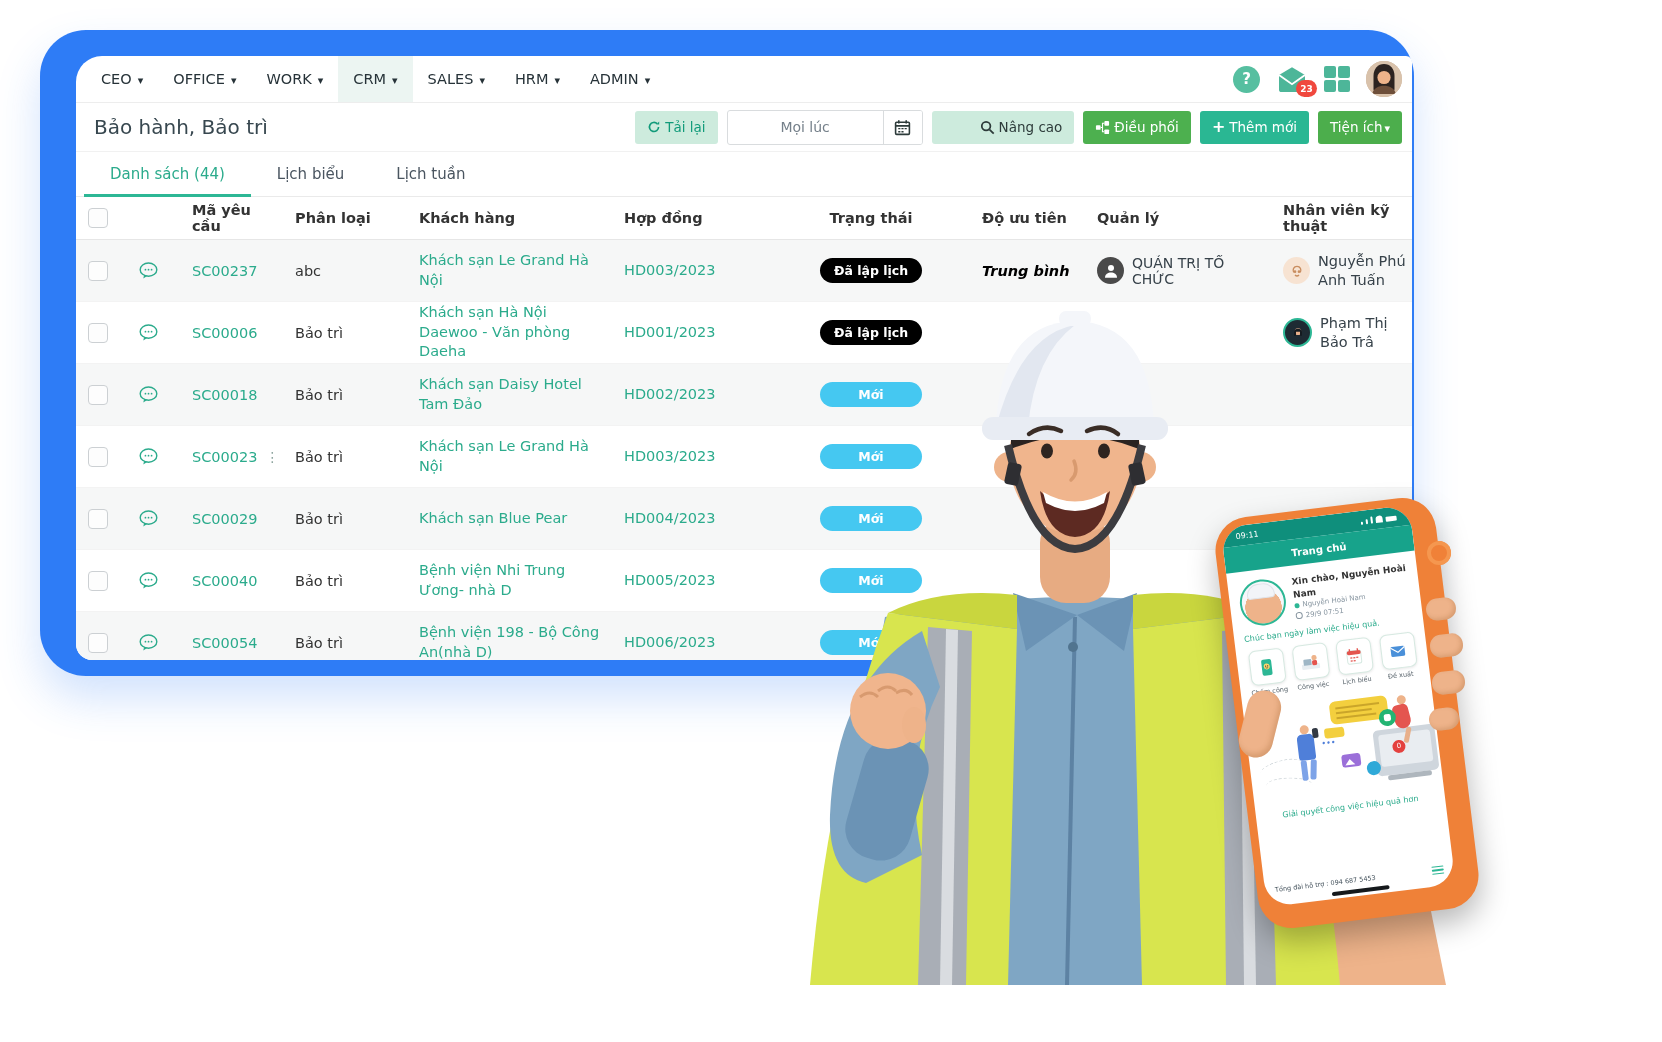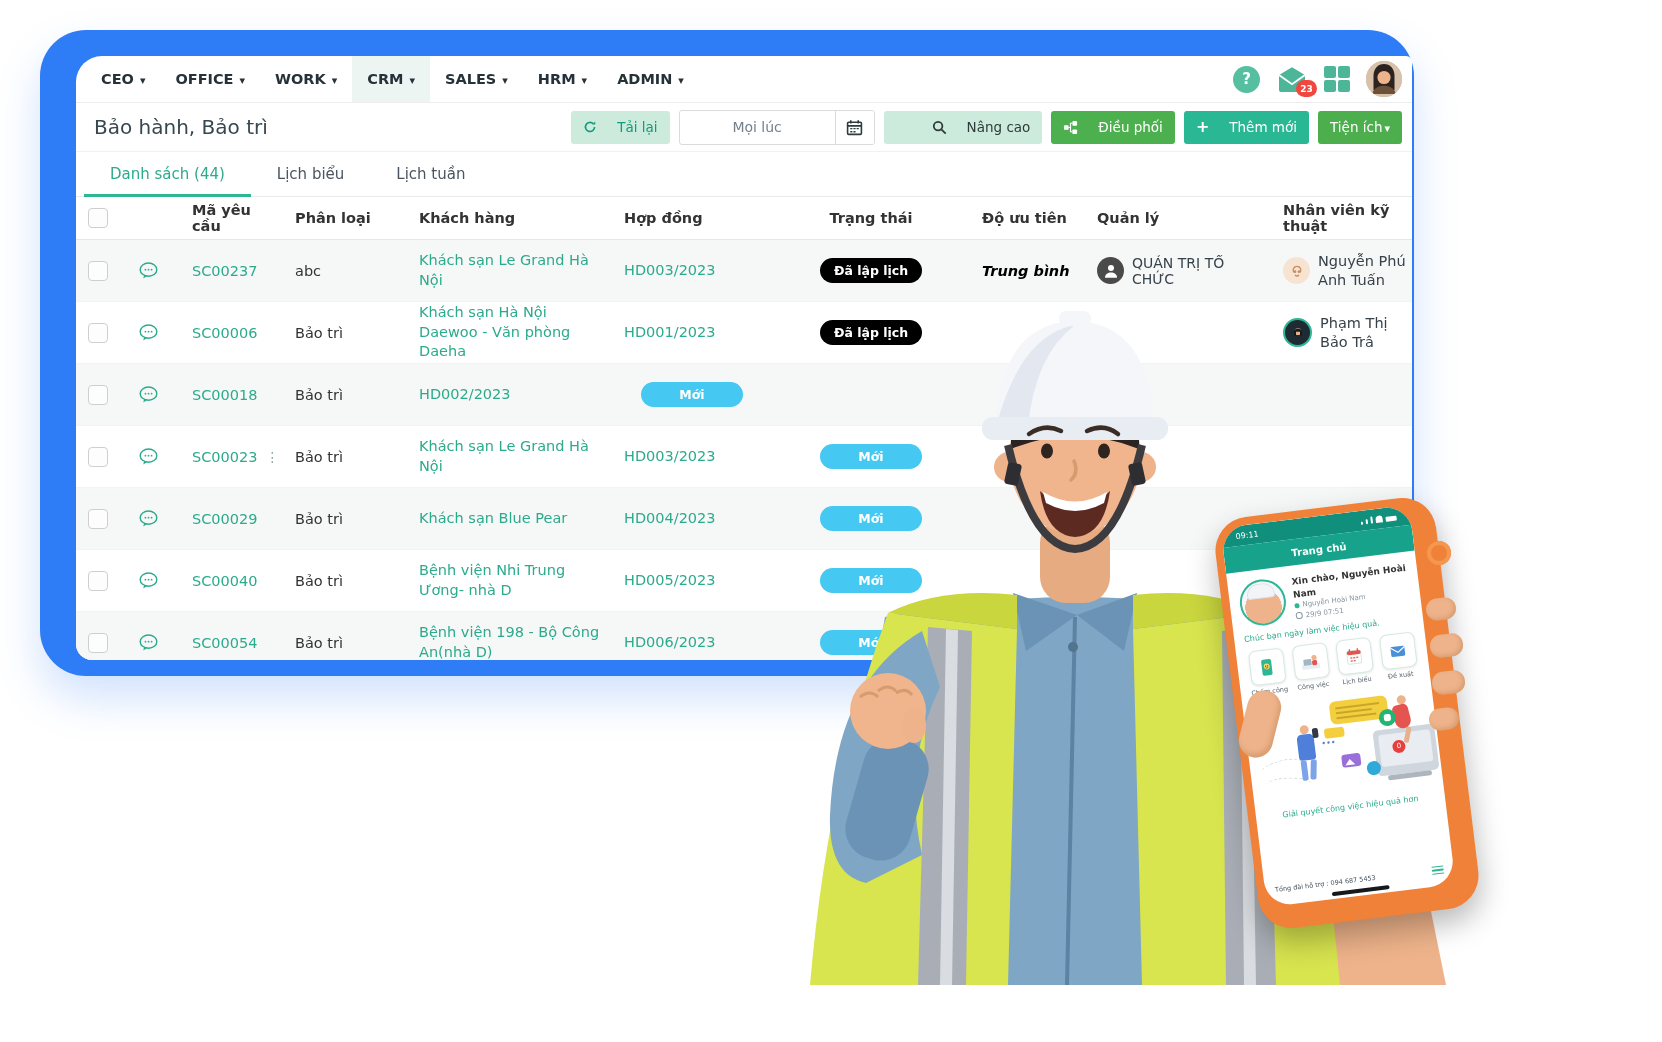--- a/index.html
+++ b/index.html
@@ -5,35 +5,35 @@
   html,body{margin:0;padding:0;}
   body{
     width:1662px;height:1042px;position:relative;background:#fff;overflow:hidden;
     font-family:"DejaVu Sans","Liberation Sans",sans-serif;color:#333;
   }
   
   .frame{position:absolute;left:40px;top:30px;width:1374px;height:646px;background:#2e7cf6;border-radius:46px;box-shadow:0 22px 44px rgba(46,124,246,.22);z-index:0;}
   .window{position:absolute;left:76px;top:56px;width:1336px;height:604px;background:#fff;border-radius:26px 6px 6px 16px;overflow:hidden;z-index:1;}
   
   .navbar{height:46px;display:flex;align-items:stretch;border-bottom:1px solid #ededed;padding:0 6px 0 10px;}
-  .nav-item{display:flex;align-items:center;padding:0 15px;font-weight:bold;font-size:14.5px;color:#263238;cursor:pointer;}
+  .nav-item{display:flex;align-items:center;padding:0 15px;font-weight:normal;font-size:14.5px;color:#263238;cursor:pointer;}
   .nav-item.active{background:#ecf5f2;}
   .caret::after{content:"▾";font-size:11px;margin-left:6px;color:#263238;}
   .nav-right{margin-left:auto;display:flex;align-items:center;gap:16px;padding-right:4px;}
   .help-circle{width:27px;height:27px;border-radius:50%;background:#56bfa0;color:#fff;font-weight:bold;font-size:15px;display:flex;align-items:center;justify-content:center;}
   .mail-wrap{position:relative;width:32px;height:26px;}
   .mail-badge{position:absolute;right:-9px;bottom:-5px;background:#f0483e;color:#fff;font-size:9px;font-weight:bold;min-width:17px;height:17px;border-radius:9px;display:flex;align-items:center;justify-content:center;padding:0 2px;}
   .grid-icon{width:26px;height:26px;display:grid;grid-template-columns:12px 12px;grid-template-rows:12px 12px;gap:2px;}
   .grid-icon div{background:#4db699;border-radius:2px;}
   .nav-avatar{width:36px;height:36px;border-radius:50%;overflow:hidden;background:#cbb39b;flex-shrink:0;}
   
   .toolbar{height:48px;display:flex;align-items:center;padding:0 10px 0 18px;border-bottom:1px solid #f1f1f1;}
   .page-title{font-size:20px;color:#37474f;}
   .toolbar-right{margin-left:auto;display:flex;align-items:center;gap:9px;}
-  .btn{display:flex;align-items:center;gap:20px;height:33px;padding:0 12px;border-radius:3px;font-size:13.5px;cursor:pointer;white-space:nowrap;}
+  .btn{display:flex;align-items:center;gap:4px;height:33px;padding:0 12px;border-radius:3px;font-size:13.5px;cursor:pointer;white-space:nowrap;}
   .btn-mint{background:#cdebdd;color:#119b7a;}
   .btn-mint.dark{color:#2d3b3a;padding-left:48px;}
   .btn-green{background:#4db04f;color:#fff;}
   .btn-teal{background:#2ab793;color:#fff;}
   .btn-green2{background:#4cae4c;color:#fff;}
   .btn .wcaret::after{content:"▾";font-size:11px;color:#fff;margin-left:2px;}
   .plus::before{content:"+";font-weight:bold;font-size:16px;line-height:1;}
   .datebox{display:flex;align-items:stretch;height:33px;border:1px solid #d9dcde;border-radius:3px;overflow:hidden;background:#fff;}
   .date-input{width:155px;display:flex;align-items:center;justify-content:center;color:#75808a;font-size:14px;}
   .date-btn{width:38px;border-left:1px solid #d9dcde;display:flex;align-items:center;justify-content:center;background:#fff;cursor:pointer;}
@@ -313,20 +313,23 @@
           <ellipse cx="12" cy="11" rx="9.5" ry="7.5" fill="none" stroke="#2bab8c" stroke-width="1.6"></ellipse>
           <path d="M7 17l-1 4 5-3z" fill="#2bab8c"></path>
           <circle cx="8.5" cy="11" r="1" fill="#2bab8c"></circle>
           <circle cx="12" cy="11" r="1" fill="#2bab8c"></circle>
           <circle cx="15.5" cy="11" r="1" fill="#2bab8c"></circle>
         </svg>
       </div>
     <div class="cell"><span class="code">SC00018</span></div>
     <div class="cell">Bảo trì</div>
     <div class="cell">
+        <span class="link">Khách sạn Daisy Hotel Tam Đảo</span>
+      </div>
+    <div class="cell">
         <span class="link">HD002/2023</span>
       </div>
     <div class="c-center">
         <span class="badge" data-status="new">Mới</span>
       </div>
     <div class="cell"></div>
     <div class="cell"></div>
   </div>
 
   <div class="grid-row row">

